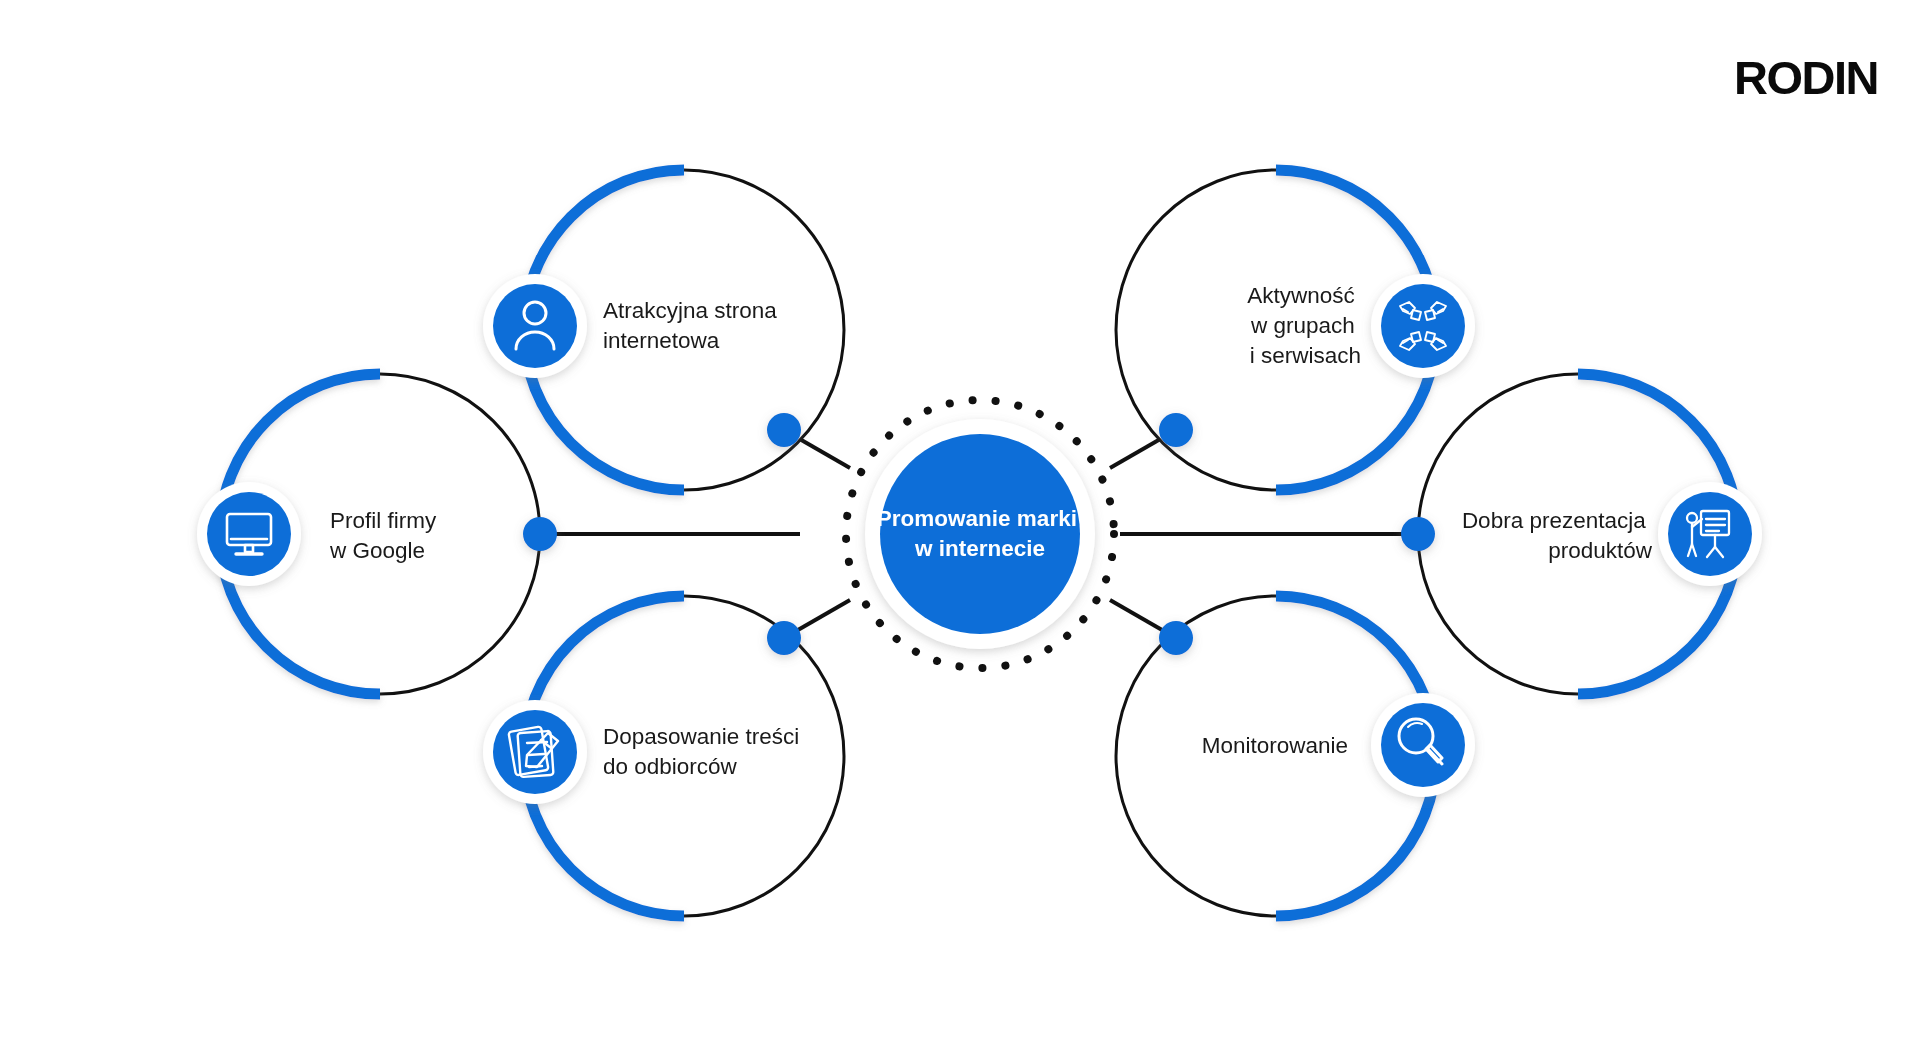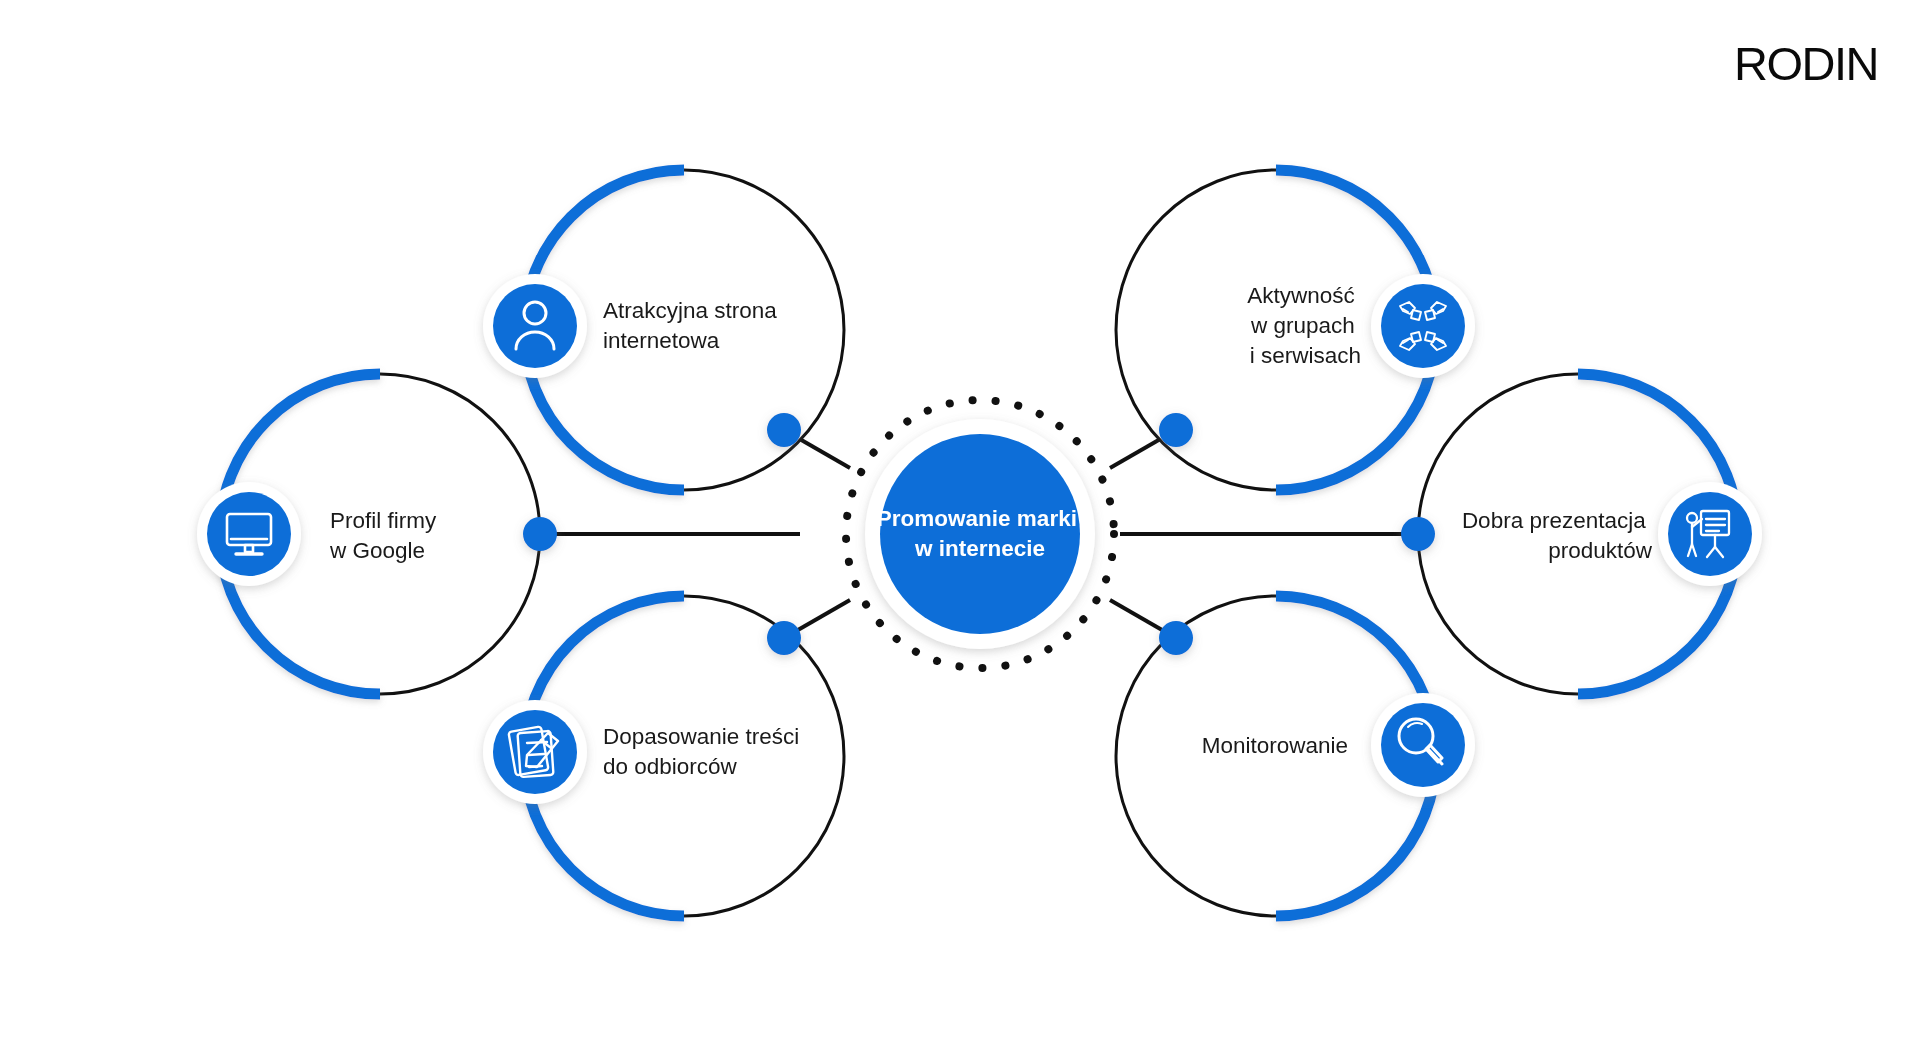--- a/index.html
+++ b/index.html
@@ -15,24 +15,24 @@
     font-family: "Liberation Sans", sans-serif;
   }
   #stage {
     position: absolute;
     inset: 0;
     width: 1920px;
     height: 1048px;
   }
   .logo {
     position: absolute;
-    top: 40px;
+    top: 54px;
     right: 42px;
     font-family: "Liberation Sans", sans-serif;
-    font-weight: normal;
+    font-weight: bold;
     font-size: 47px;
     letter-spacing: -1.5px;
     color: #0a0a0a;
     line-height: 1;
     user-select: none;
   }
   svg { display: block; }
   .node-label {
     font-family: "Liberation Sans", sans-serif;
     font-size: 22.5px;

